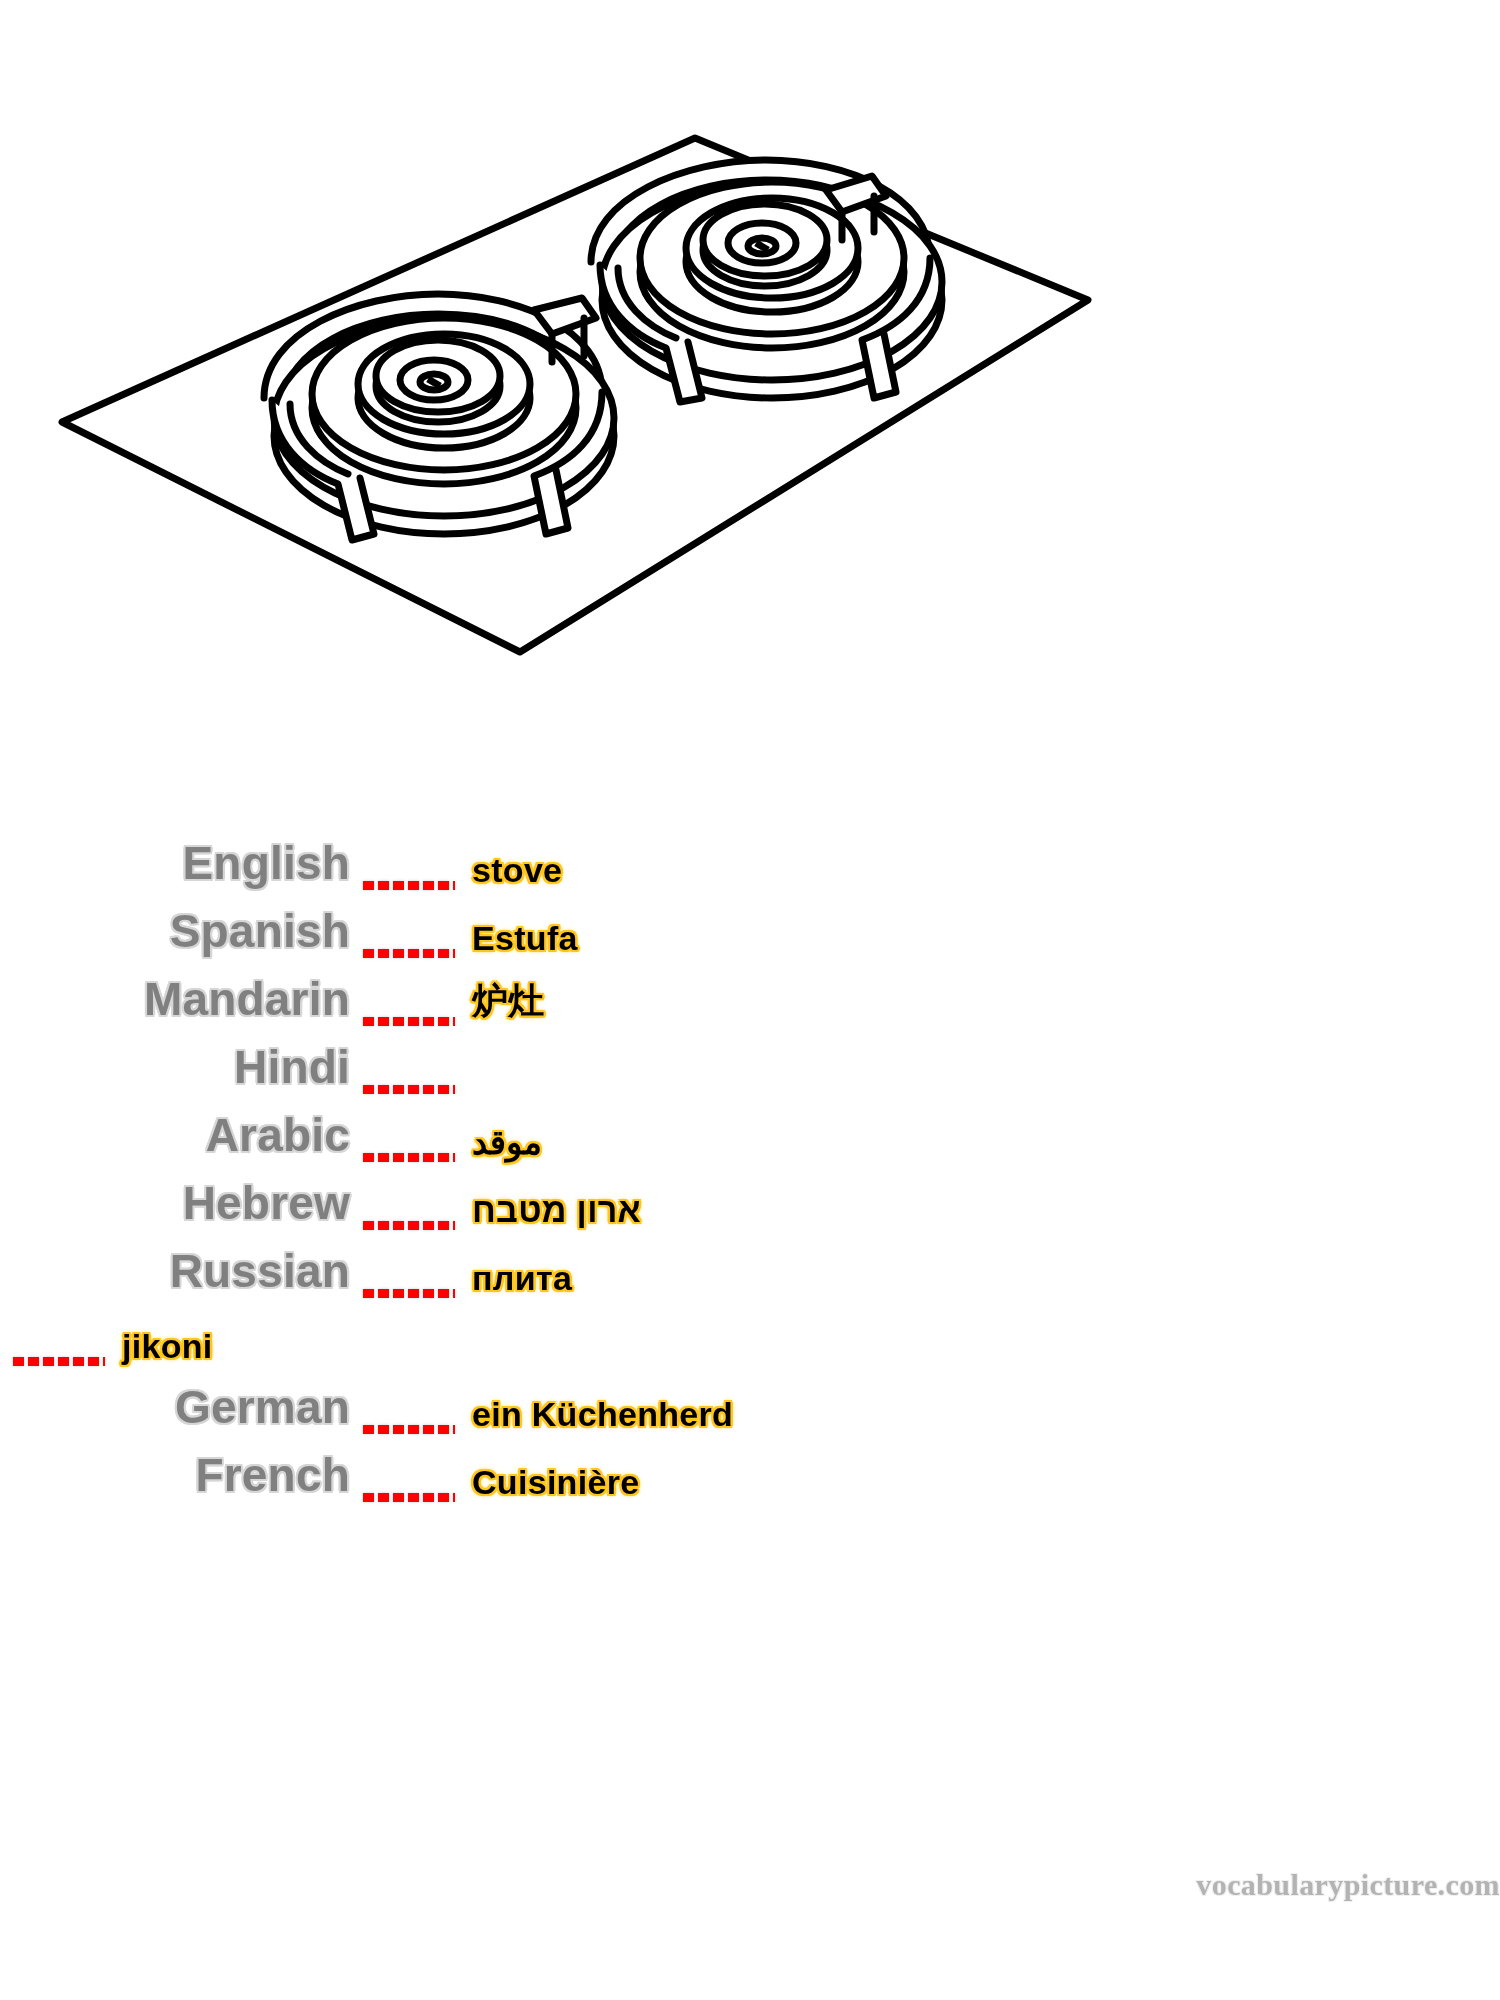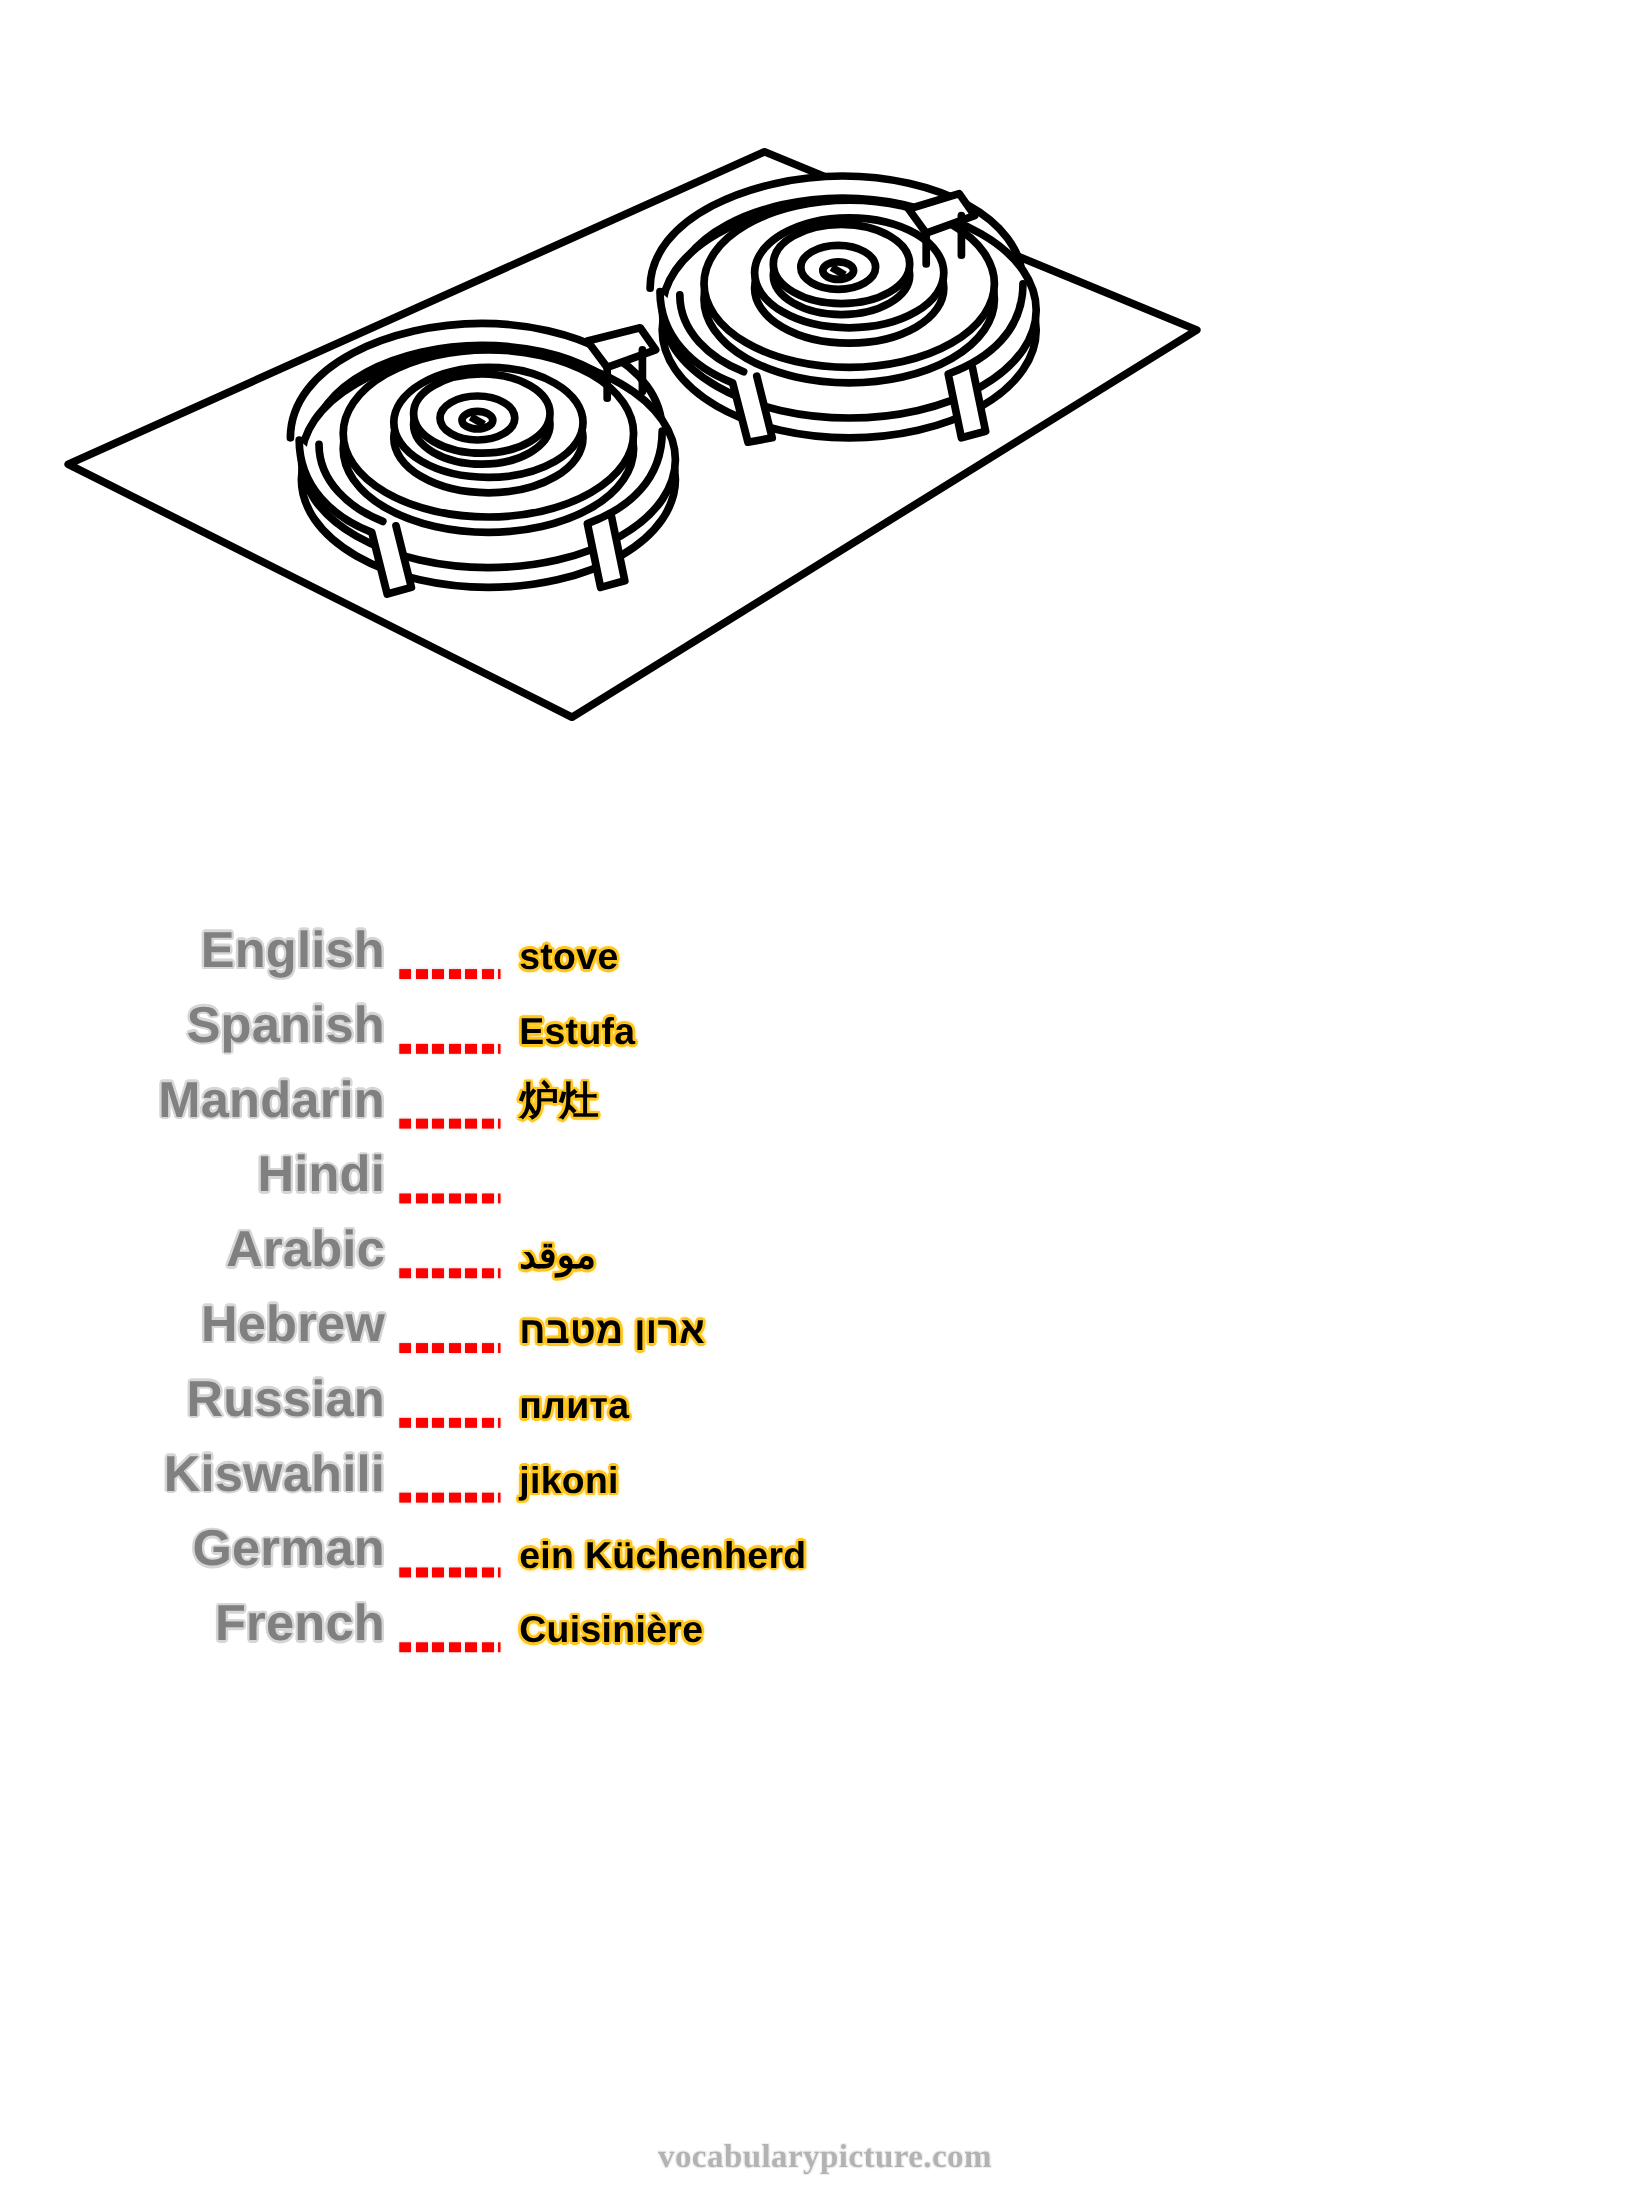--- a/index.html
+++ b/index.html
@@ -96,23 +96,23 @@
        0 0 6px #ffd966;
     padding-left: 4px;
   }
   .word.rtl { direction: rtl; unicode-bidi: embed; }
   .word.big { font-size: 36px; }
 
   
   #footer {
     position: absolute;
     left: 0;
-    top: 1944px;
-    width: 1500px;
-    text-align: center;
+    top: 1868px;
+    width: 1500px;
+    text-align: right;
     font-family: "Liberation Serif", serif;
     font-size: 30px;
     font-weight: bold;
     color: #b3b3b3;
     letter-spacing: 0.4px;
     text-shadow:
        1px  1px 0 #f0f0f0,
       -1px  1px 0 #f0f0f0,
        1px -1px 0 #f0f0f0,
       -1px -1px 0 #f0f0f0;
@@ -262,21 +262,20 @@
 
   <div class="vocab-row">
     <div class="lang-label">Russian</div>
     <div class="dash-sep">
         <span class="dashes"></span>
       </div>
     <div class="word">плита</div>
   </div>
 
   <div class="vocab-row">
-    <div class="lang-label">Kiswahili</div>
     <div class="dash-sep">
         <span class="dashes"></span>
       </div>
     <div class="word">jikoni</div>
   </div>
 
   <div class="vocab-row">
     <div class="lang-label">German</div>
     <div class="dash-sep">
         <span class="dashes"></span>

